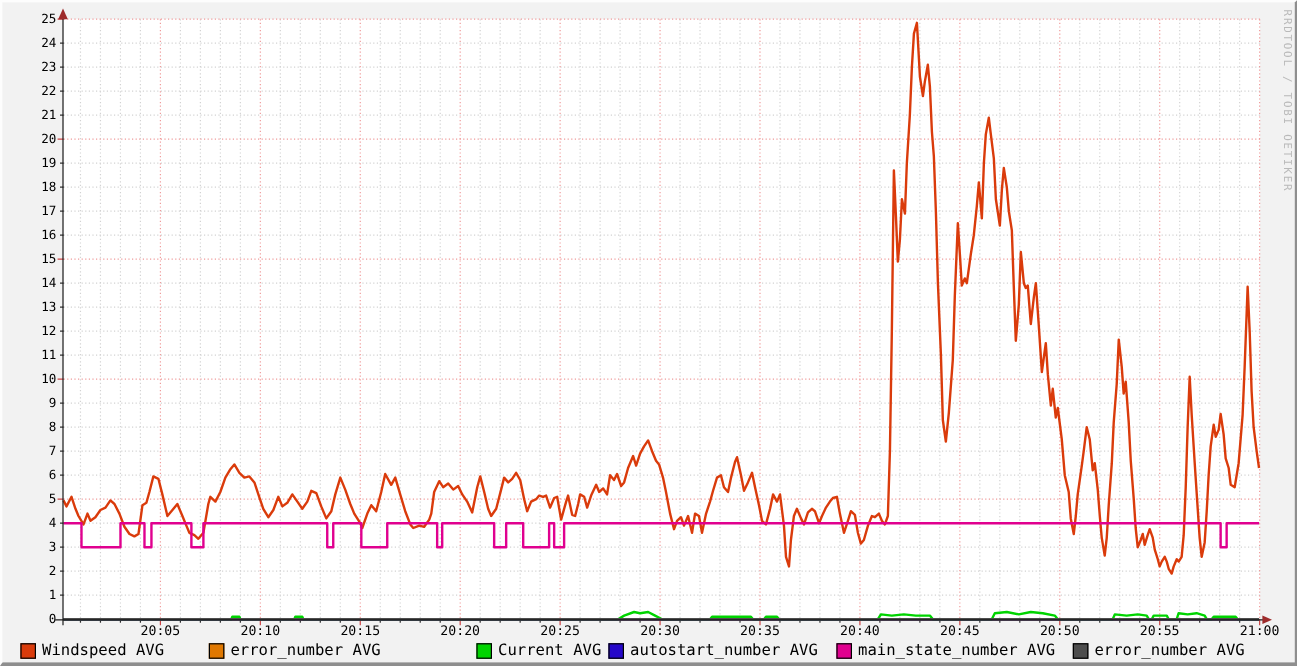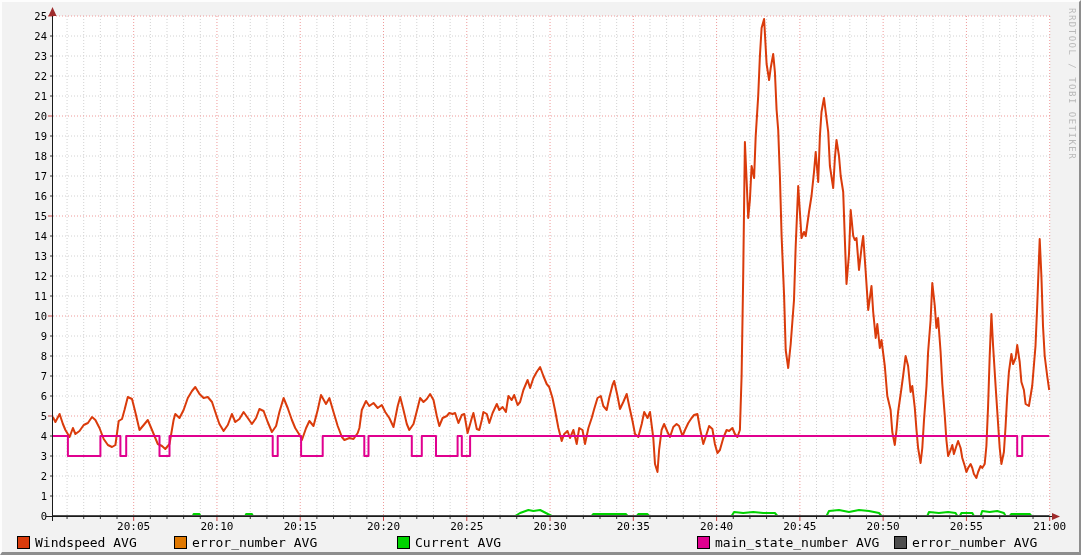--- a/index.html
+++ b/index.html
@@ -253,20 +253,24 @@
         <span>Windspeed AVG</span>
       </div>
       <div class="litem" style="left: 172px;">
         <span class="swatch" style="background: rgb(224, 120, 0);"></span>
         <span>error_number AVG</span>
       </div>
       <div class="litem" style="left: 347px; margin-left: 48px;">
         <span class="swatch" style="background: rgb(0, 212, 0);"></span>
         <span>Current AVG</span>
       </div>
+      <div class="litem" style="left: 505px;">
+        <span class="swatch" style="background: rgb(37, 7, 201);"></span>
+        <span>autostart_number AVG</span>
+      </div>
       <div class="litem" style="left: 695px; justify-content: flex-end;">
         <span class="swatch" style="background: rgb(224, 0, 143);"></span>
         <span>main_state_number AVG</span>
       </div>
       <div class="litem" style="left: 892px;">
         <span class="swatch" style="background: rgb(77, 77, 77);"></span>
         <span>error_number AVG</span>
       </div>
     </div>
 </div>

